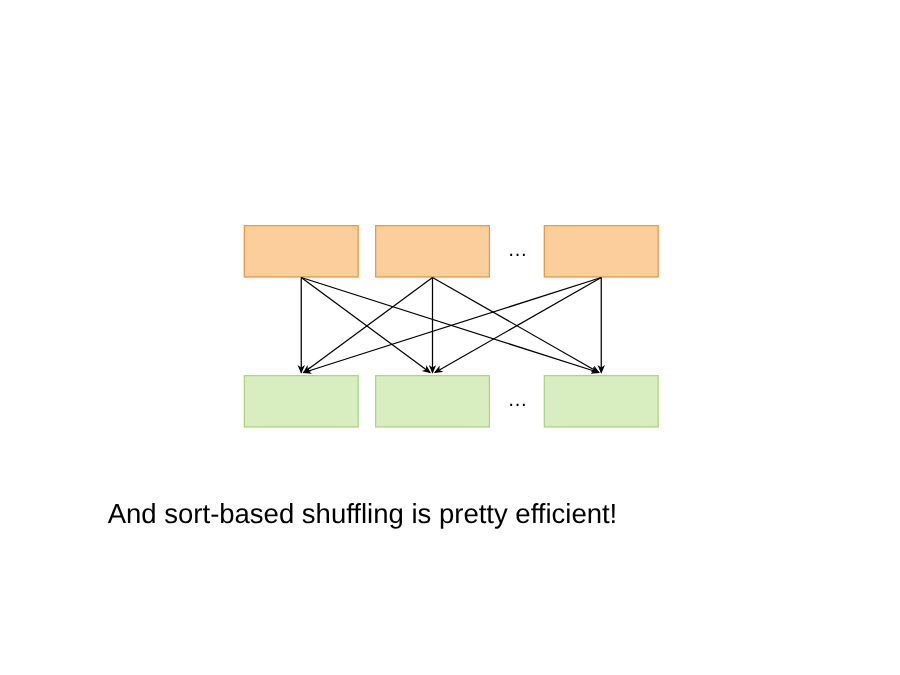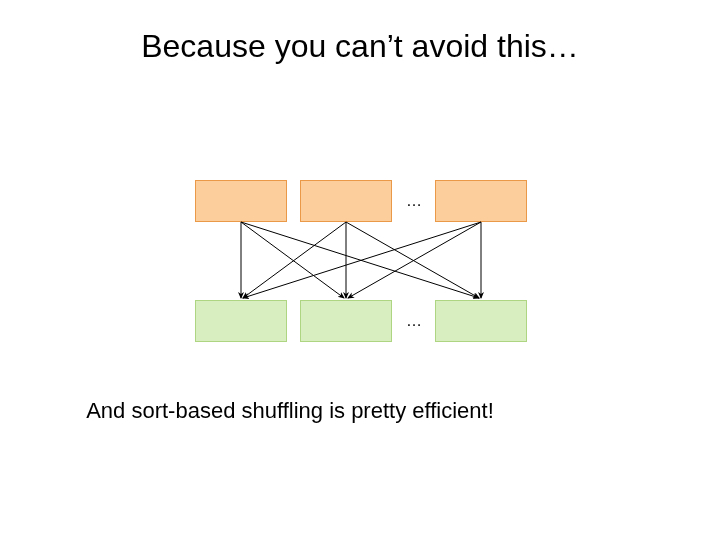--- a/index.html
+++ b/index.html
@@ -60,21 +60,20 @@
     width: 720px;
     height: 540px;
     pointer-events: none;
   }
 </style>
 </head>
 <body>
 
 <div class="slide">
 
-  <div class="title">Because you can’t avoid this…</div>
 
   <div class="box orange" style="left:195px; top:180px;"></div>
   <div class="box orange" style="left:300px; top:180px;"></div>
   <div class="ellipsis" style="left:406px; top:192px;">…</div>
   <div class="box orange" style="left:435px; top:180px;"></div>
 
   <div class="box green" style="left:195px; top:300px;"></div>
   <div class="box green" style="left:300px; top:300px;"></div>
   <div class="ellipsis" style="left:406px; top:312px;">…</div>
   <div class="box green" style="left:435px; top:300px;"></div>

